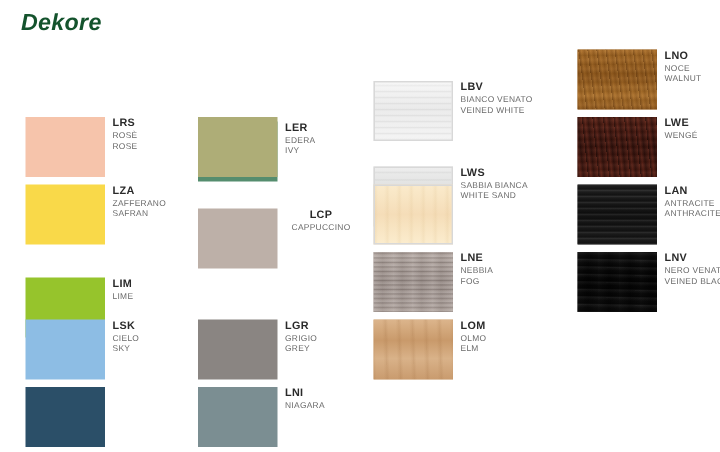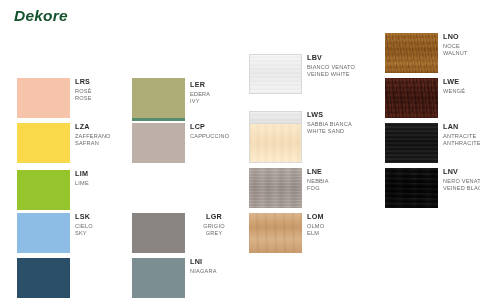--- a/index.html
+++ b/index.html
@@ -115,21 +115,21 @@
       <div class="swatch-row" style="top: 90px;">
         <div class="sw" style="background: rgb(249, 217, 73);">
           <div class="sw-tex"></div>
         </div>
         <div class="labels">
           <div class="code">LZA</div>
           <div class="nm">ZAFFERANO</div>
           <div class="nm2">SAFRAN</div>
         </div>
       </div>
-      <div class="swatch-row" style="top: 137px;">
+      <div class="swatch-row" style="top: 152px;">
         <div class="sw" style="background: rgb(150, 196, 44);">
           <div class="sw-tex"></div>
         </div>
         <div class="labels">
           <div class="code">LIM</div>
           <div class="nm">LIME</div>
         </div>
       </div>
       <div class="swatch-row" style="top: 180px;">
         <div class="sw" style="background: rgb(141, 189, 228);">
@@ -156,30 +156,30 @@
           <div class="code">LER</div>
           <div class="nm">EDERA</div>
           <div class="nm2">IVY</div>
         </div>
       </div>
       <div class="swatch-row" style="top: 45px;">
         <div class="sw" style="background: rgb(174, 173, 119);">
           <div class="sw-tex"></div>
         </div>
       </div>
-      <div class="swatch-row" style="top: 90px;">
+      <div class="swatch-row" style="top: 106px; text-align: center;">
         <div class="sw" style="background: rgb(189, 176, 168);">
           <div class="sw-tex"></div>
         </div>
         <div class="labels">
           <div class="code">LCP</div>
           <div class="nm">CAPPUCCINO</div>
         </div>
       </div>
-      <div class="swatch-row" style="top: 180px; text-align: center;">
+      <div class="swatch-row" style="top: 180px;">
         <div class="sw" style="background: rgb(138, 133, 130);">
           <div class="sw-tex"></div>
         </div>
         <div class="labels">
           <div class="code">LGR</div>
           <div class="nm">GRIGIO</div>
           <div class="nm2">GREY</div>
         </div>
       </div>
       <div class="swatch-row" style="top: 225px;">

